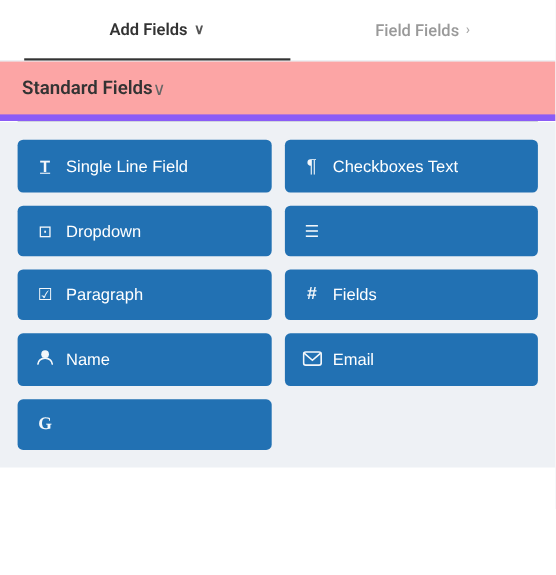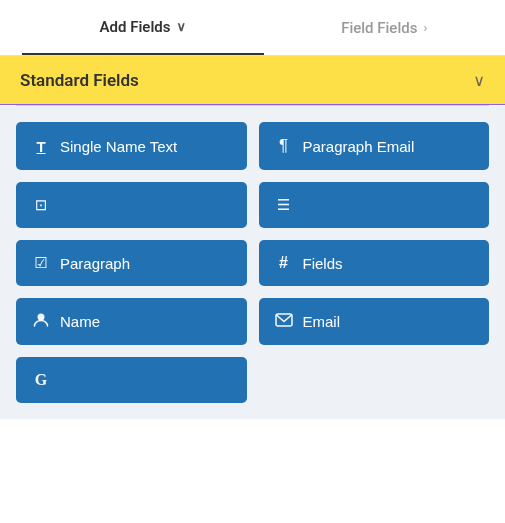--- a/index.html
+++ b/index.html
@@ -38,24 +38,23 @@
       border-bottom: 2px solid #333;
     }
 
     .tab.inactive {
       color: #999;
     }
 
     .section-header {
       display: flex;
       align-items: center;
-      justify-content: space-between;
       padding: 14px 20px 14px 20px;
-      background: #fde047;
-      border-bottom: 1px solid #8b5cf6;
+      background: #fca5a5;
+      border-bottom: 6px solid #8b5cf6;
     }
 
     .section-title {
       font-size: 17px;
       font-weight: 600;
       color: #333;
     }
 
     .fields-grid {
       background: #eef1f5;
@@ -122,30 +121,31 @@
   <span class="section-title">Standard Fields</span>
   <span class="chevron-icon">∨</span>
 </div>
 
 <div style="height:1px; background:#d0d5dd; margin: 0 16px;"></div>
 
 <div class="fields-grid">
 
   <button class="field-btn">
     <span class="field-icon" style="font-style: normal; font-weight: bold; font-size: 15px; text-decoration: underline;">T</span>
-    <span>Single Name Text</span>
+    <span>Single Line Field</span>
   </button>
 
   <button class="field-btn">
     <span class="field-icon" style="font-size: 17px;">¶</span>
-    <span>Paragraph Email</span>
+    <span>Checkboxes Text</span>
   </button>
 
   <button class="field-btn">
     <span class="field-icon" style="font-size: 15px;">⊡</span>
+    <span>Dropdown</span>
   </button>
 
   <button class="field-btn">
     <span class="field-icon" style="font-size: 15px;">☰</span>
   </button>
 
   <button class="field-btn">
     <span class="field-icon" style="font-size: 15px;">☑</span>
     <span>Paragraph</span>
   </button>

